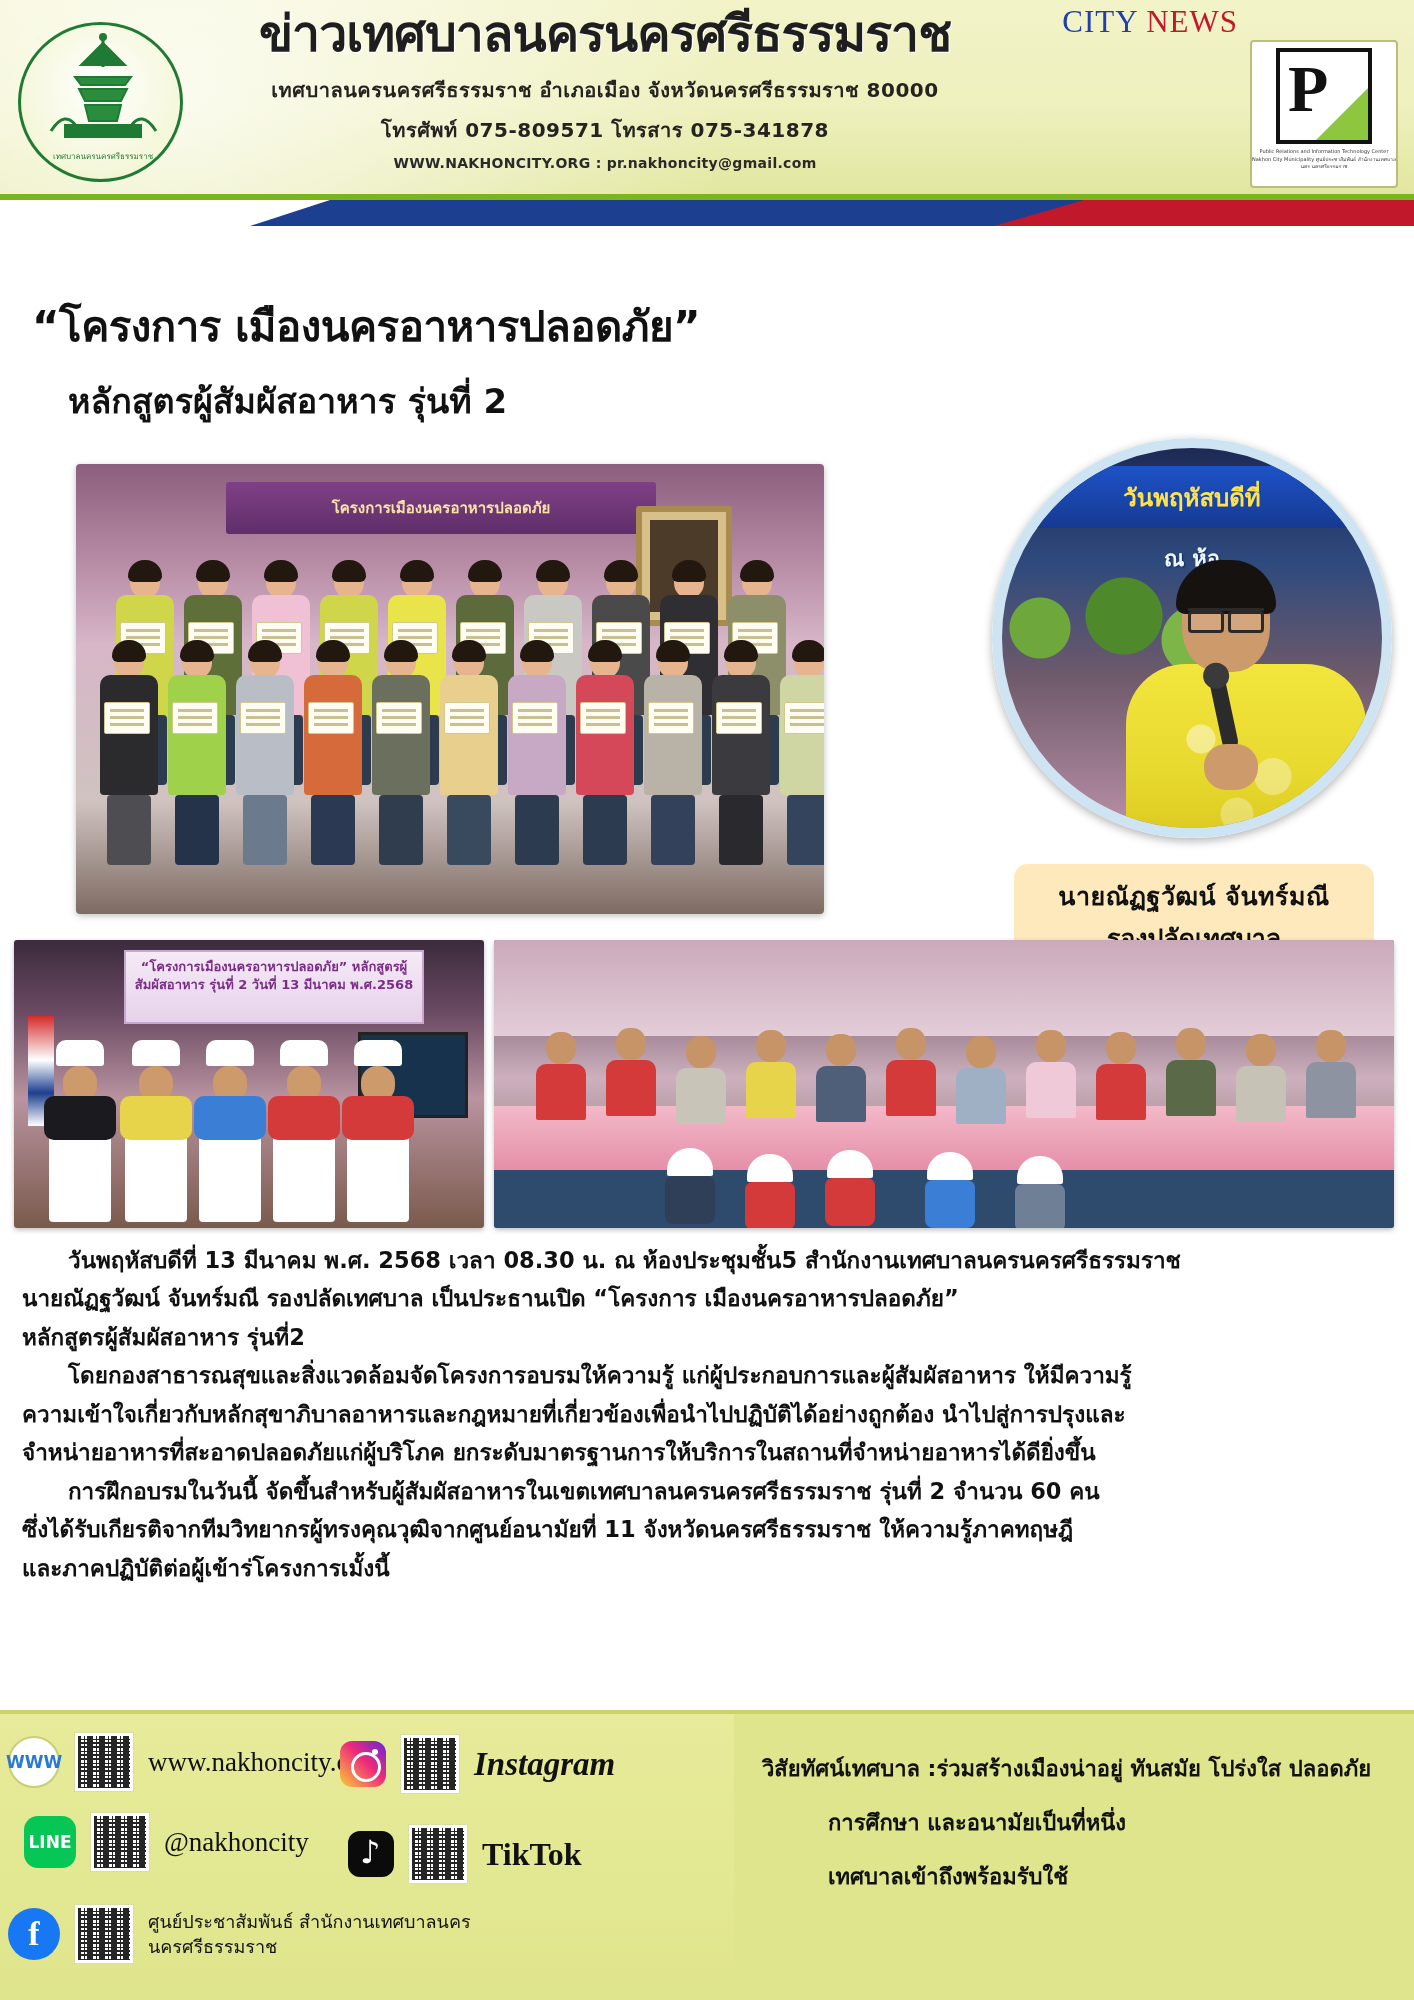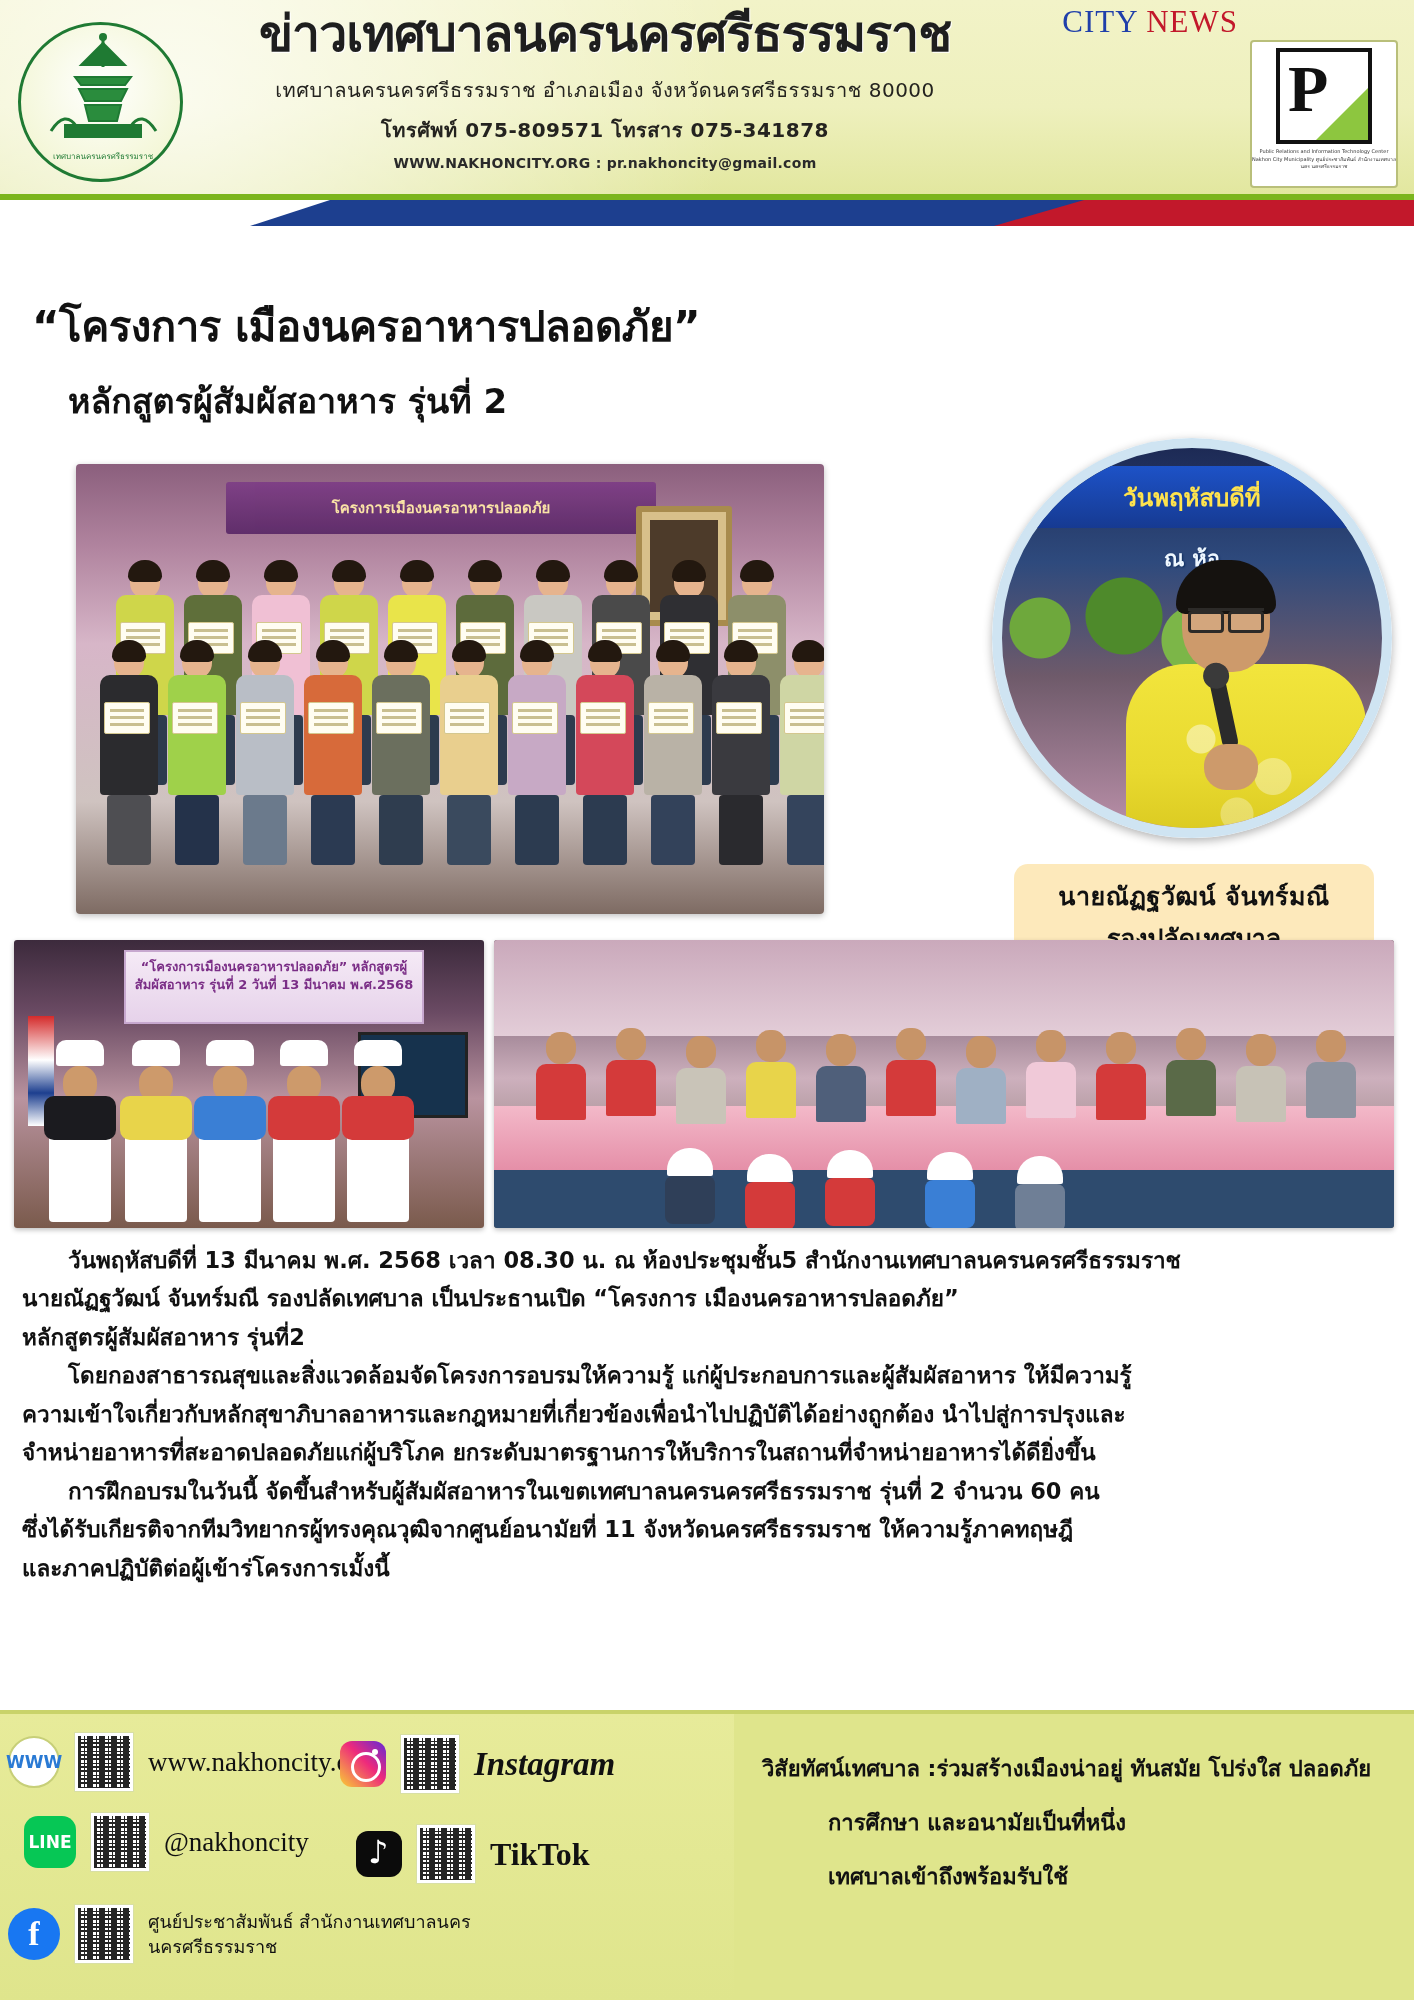--- a/index.html
+++ b/index.html
@@ -39,21 +39,21 @@
   }
   .emblem-svg { position:absolute; left:0; top:0; }
   .hdr-center {
     position:absolute; left: 195px; top: 6px; width: 820px; text-align:center;
   }
   .hdr-title {
     font-size: 50px; font-weight: bold; color:#1e1e1e;
     letter-spacing: -1px; line-height: 1.15;
     text-shadow: 1px 1px 0 #fff;
   }
-  .hdr-sub1 { font-size: 20px; font-weight:normal; color:#24231f; margin-top: 10px; letter-spacing:.5px;}
+  .hdr-sub1 { font-size: 20px; font-weight:bold; color:#24231f; margin-top: 10px; letter-spacing:.5px;}
   .hdr-sub2 { font-size: 20px; font-weight:bold; color:#24231f; margin-top: 8px; letter-spacing:.5px;}
   .hdr-sub3 { font-size: 14px; font-weight:bold; color:#2a2a2a; margin-top: 9px; letter-spacing:.3px;}
   .citynews {
     position:absolute; right: 176px; top: 4px;
     font-size: 31px; font-weight: normal; letter-spacing: 1px;
     font-family: "Liberation Serif", "DejaVu Serif", serif;
   }
   .citynews .c1 { color:#1f3faa; }
   .citynews .c2 { color:#c2182b; }
   .hdr-logo-box {
@@ -685,21 +685,21 @@
     </div>
 
     <div class="fl-row" style="left: 340px; top: 20px;">
       <div class="ig-icon"></div>
       <div class="qr">
           <i></i>
         </div>
       <div class="brand-script">Instagram</div>
     </div>
 
-    <div class="fl-row" style="left: 356px; top: 110px;">
+    <div class="fl-row" style="left: 348px; top: 110px;">
       <div class="tt-icon"></div>
       <div class="qr">
           <i></i>
         </div>
       <div class="tt-text">TikTok</div>
     </div>
   </div>
 
   <div class="footer-right">
     <div class="vision-line">วิสัยทัศน์เทศบาล :ร่วมสร้างเมืองน่าอยู่ ทันสมัย โปร่งใส ปลอดภัย</div>

